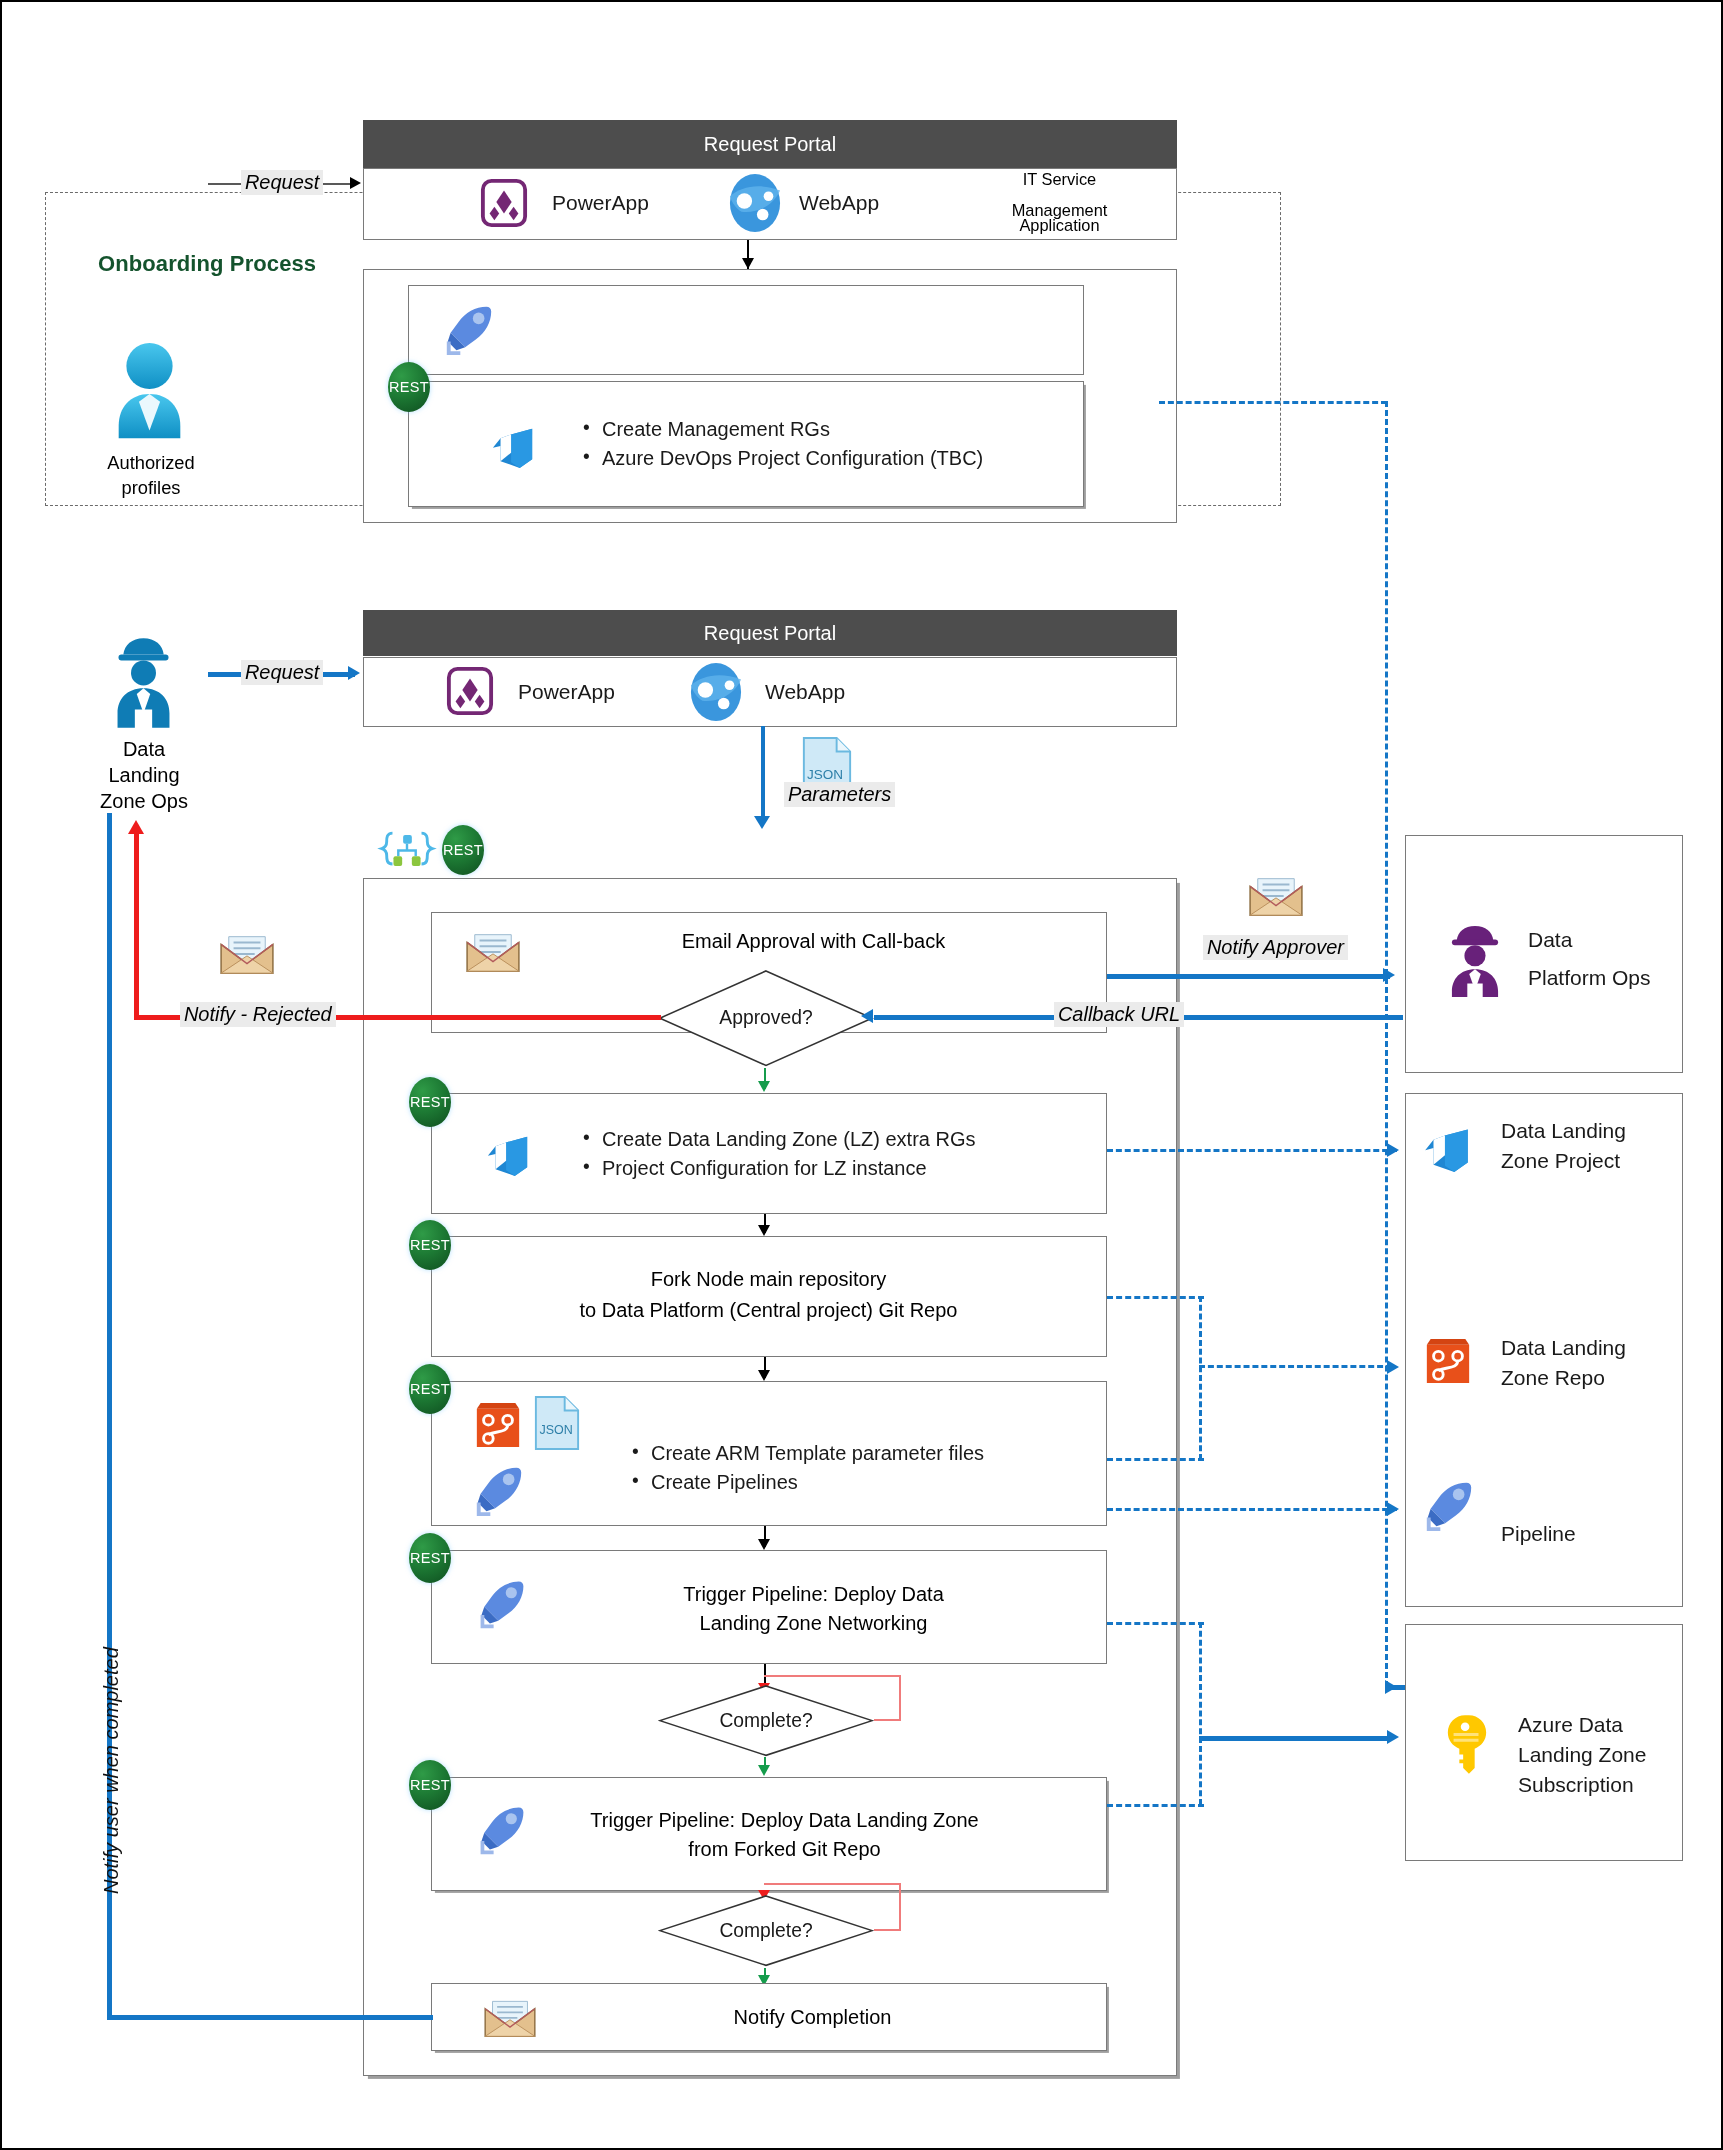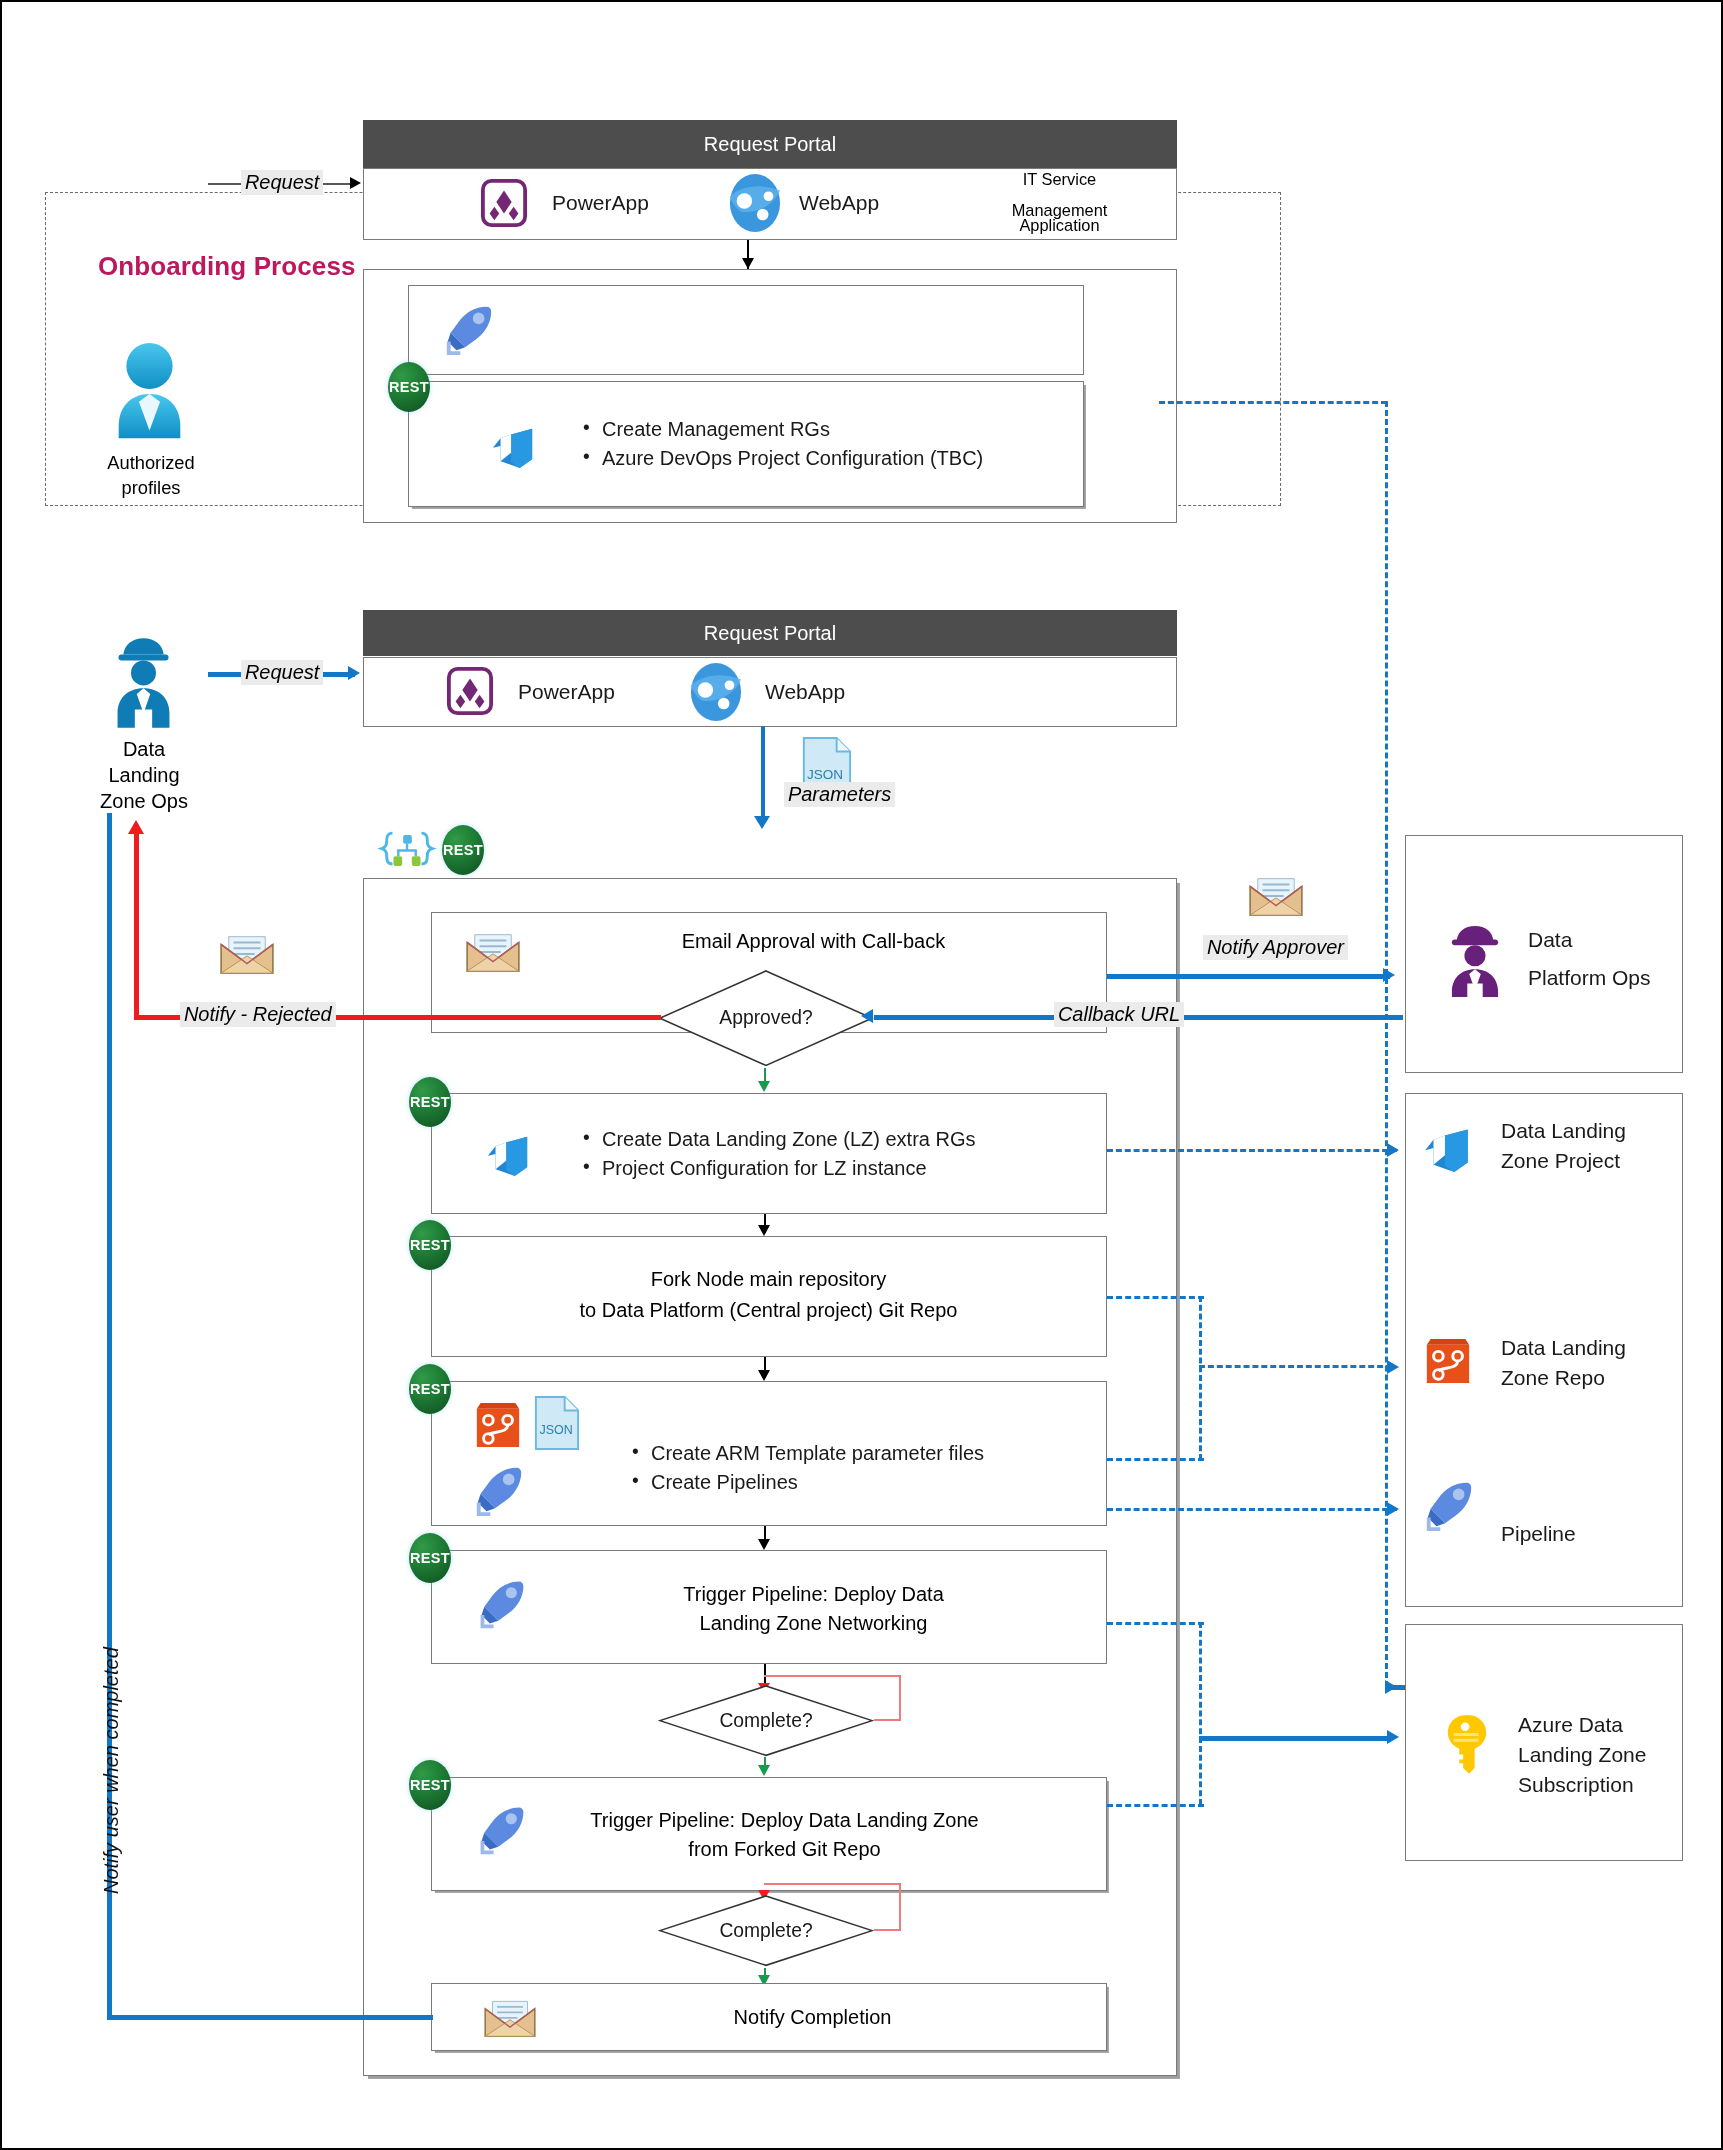--- a/index.html
+++ b/index.html
@@ -3,21 +3,21 @@
 <meta charset="utf-8">
 <style>
   html,body{margin:0;padding:0;background:#ffffff;}
   body{font-family:"Liberation Sans",sans-serif;}
   #canvas{position:relative;width:1723px;height:2150px;background:#fff;
           border:2.9px solid #000;box-sizing:border-box;overflow:hidden;}
   .abs{position:absolute;box-sizing:border-box;}
 
   
   .onboard-dash{border:1.9px dashed #6b6b6b;background:transparent;}
-  .onboard-title{font-size:26px;font-weight:bold;color:#be185d;letter-spacing:0.1px;}
+  .onboard-title{font-size:22px;font-weight:bold;color:#14532d;letter-spacing:0.1px;}
 
   .panel{border:1px solid #7a7a7a;background:#fff;}
   .panel-shadow{box-shadow:3.9px 3.9px 0 -1px #9e9e9e;}
 
   .hdr{background:#4d4d4d;color:#fff;display:flex;align-items:center;
        justify-content:center;font-size:20px;}
 
   .stepbox{border:1px solid #7a7a7a;background:#fff;}
   .stepbox.sh{box-shadow:2.9px 2.9px 0 -1px #9e9e9e;}
 
@@ -53,21 +53,21 @@
 
   
   .diamond{position:absolute;display:flex;align-items:center;justify-content:center;}
   .diamond svg{position:absolute;inset:0;}
   .diamond span{position:relative;font-size:19.3px;color:#1a1a1a;}
 
   
   .rest{position:absolute;width:42px;height:50px;border-radius:50%;
         background:radial-gradient(circle at 32% 28%,#2f9b47 0%,#1d7a34 45%,#0e4d1f 100%);
         display:flex;align-items:center;justify-content:center;
-        color:#fff;font-size:14.5px;font-weight:700;letter-spacing:0.3px;
+        color:#fff;font-size:14.5px;font-weight:400;letter-spacing:0.3px;
         box-shadow:0 0 5.8px rgba(120,200,255,.55);}
 
   
   .vlabel{position:absolute;transform:rotate(-90deg);transform-origin:left top;
           white-space:nowrap;font-style:italic;font-size:20px;color:#111;}
 
   .icn{position:absolute;}
 </style>
 </head>
 <body>

